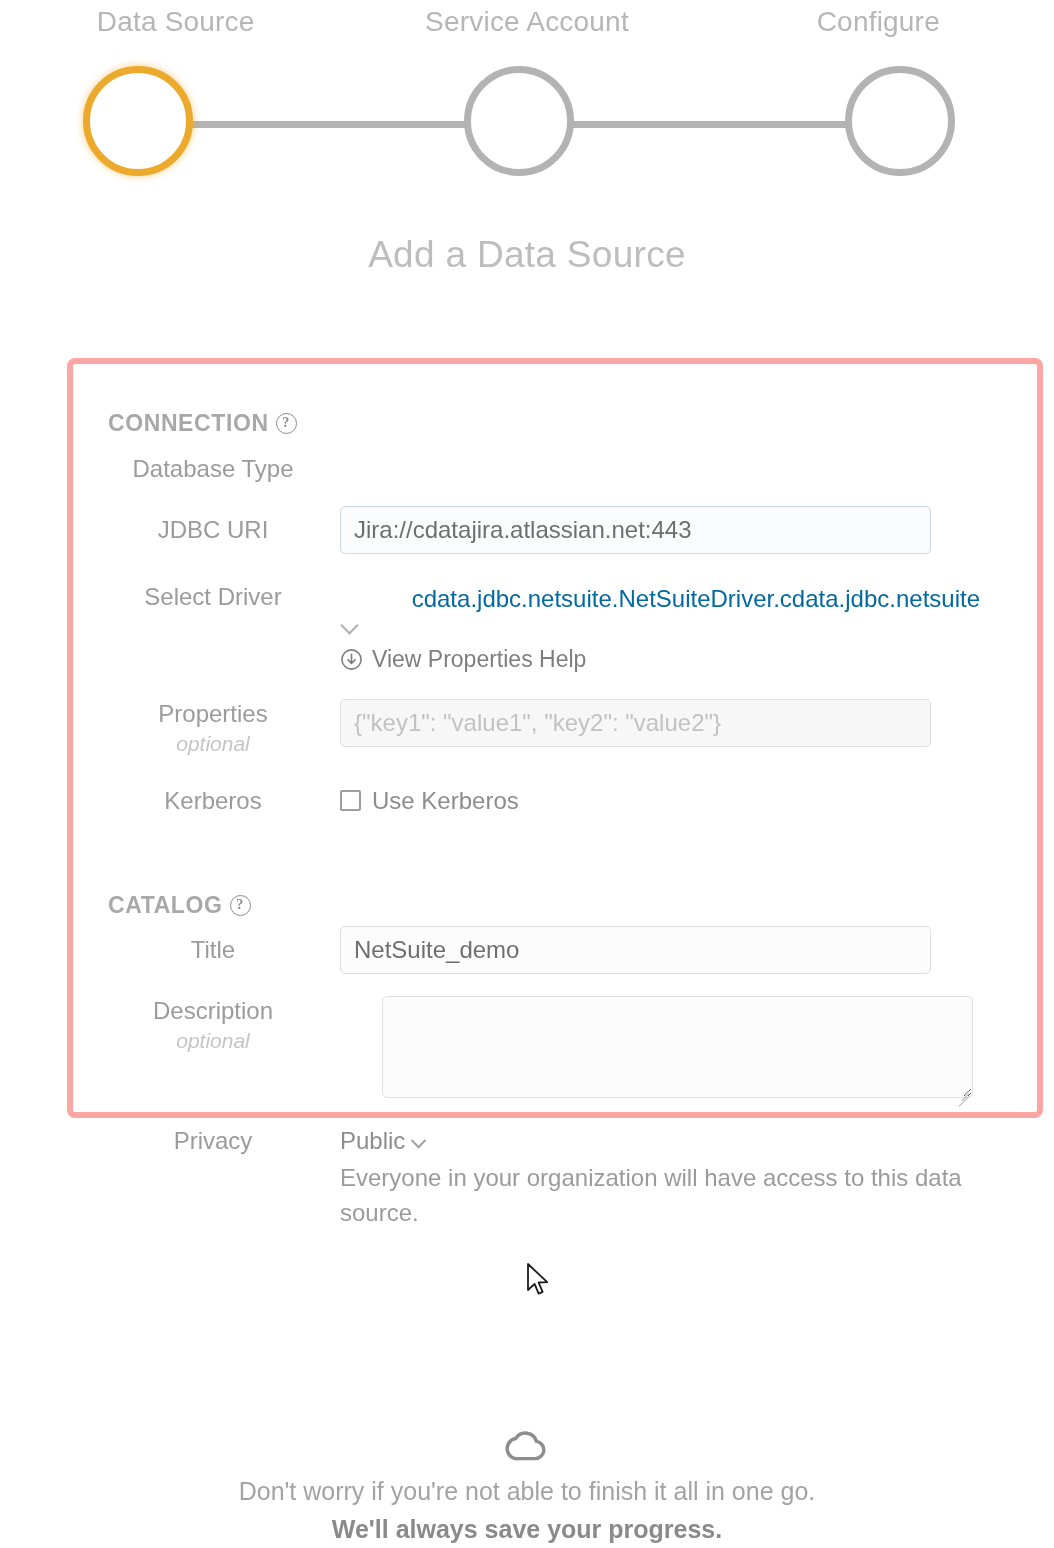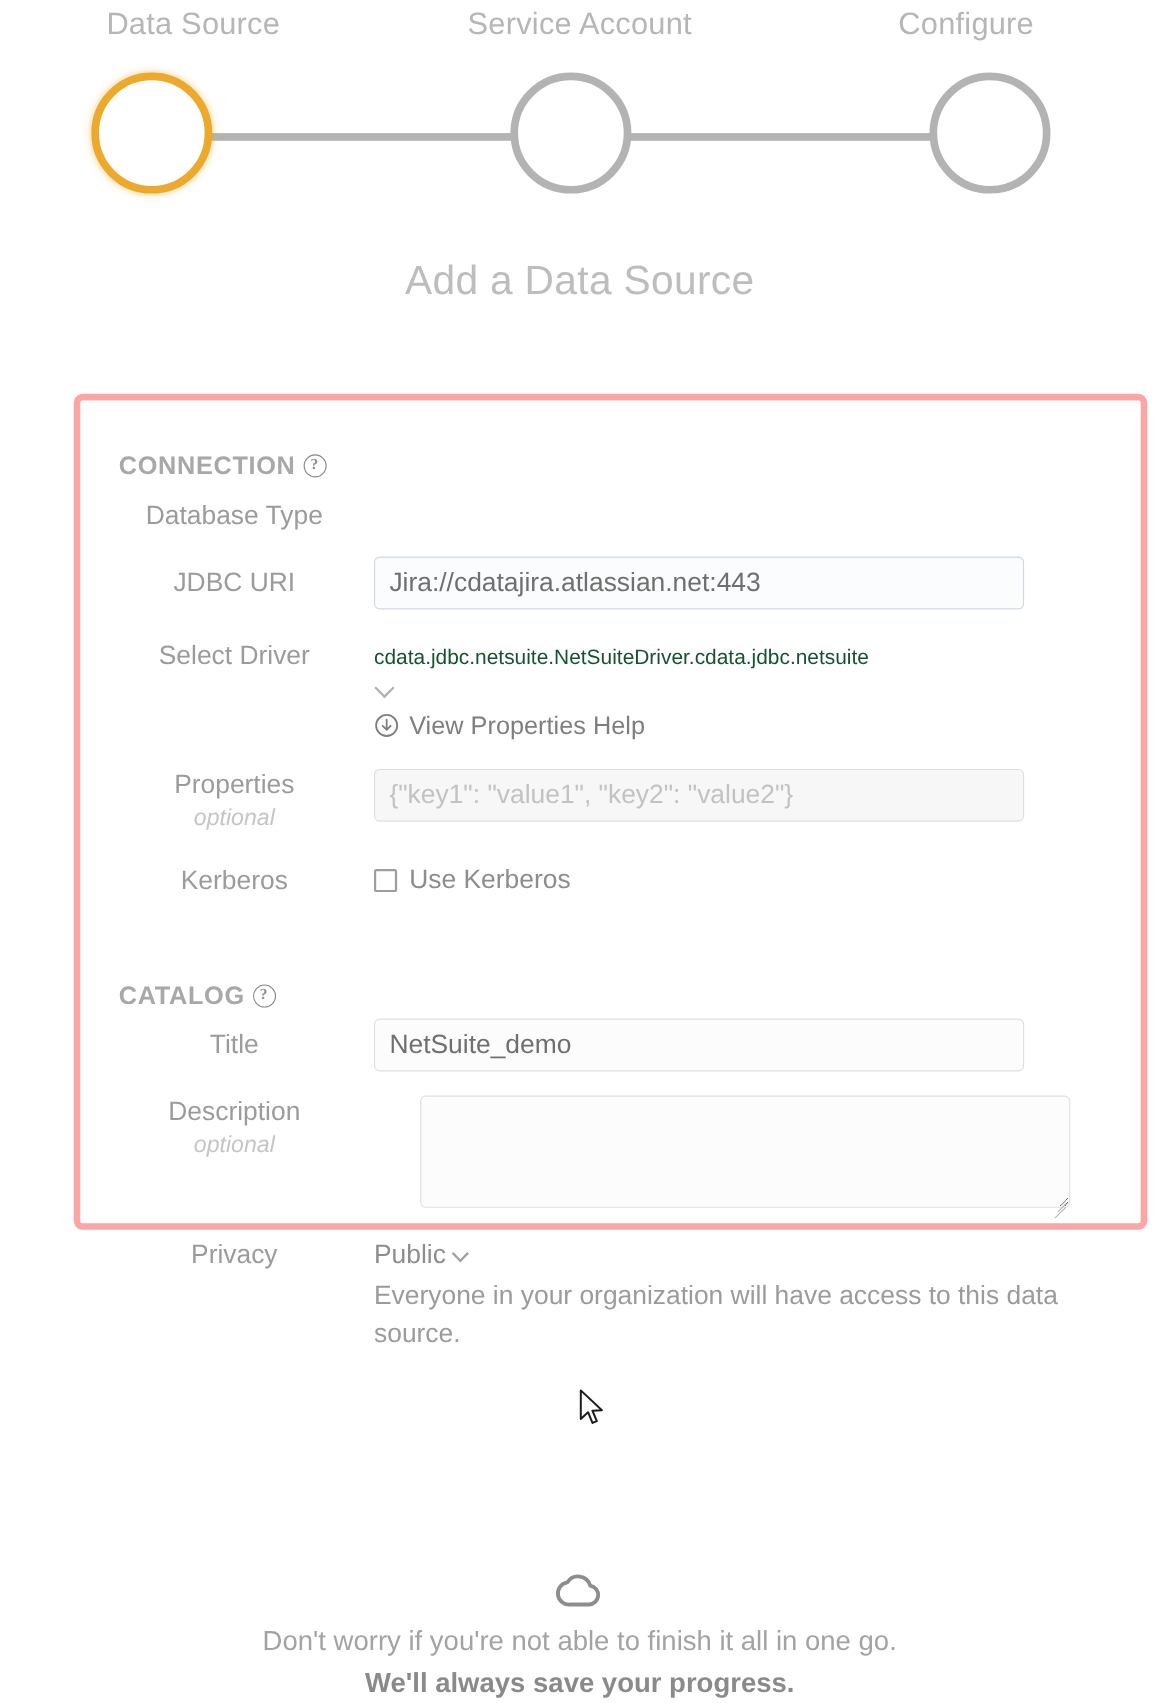--- a/index.html
+++ b/index.html
@@ -188,24 +188,25 @@
   .ta-grip i {
     position: absolute;
     right: 0;
     height: 1.4px;
     background: #b5b5b5;
     transform-origin: right center;
     transform: rotate(-45deg);
   }
 
   .driver-line {
-    font-size: 19px;
-    color: #14532d;
+    font-size: 24px;
+    color: #0369a1;
     line-height: 33px;
     max-width: 640px;
+    text-align: right;
   }
   .driver-chev {
     display: block;
     width: 13px; height: 13px;
     border-right: 2.3px solid #b0b0b0;
     border-bottom: 2.3px solid #b0b0b0;
     transform: rotate(45deg);
     margin: 4px 0 0 3px;
   }
 

